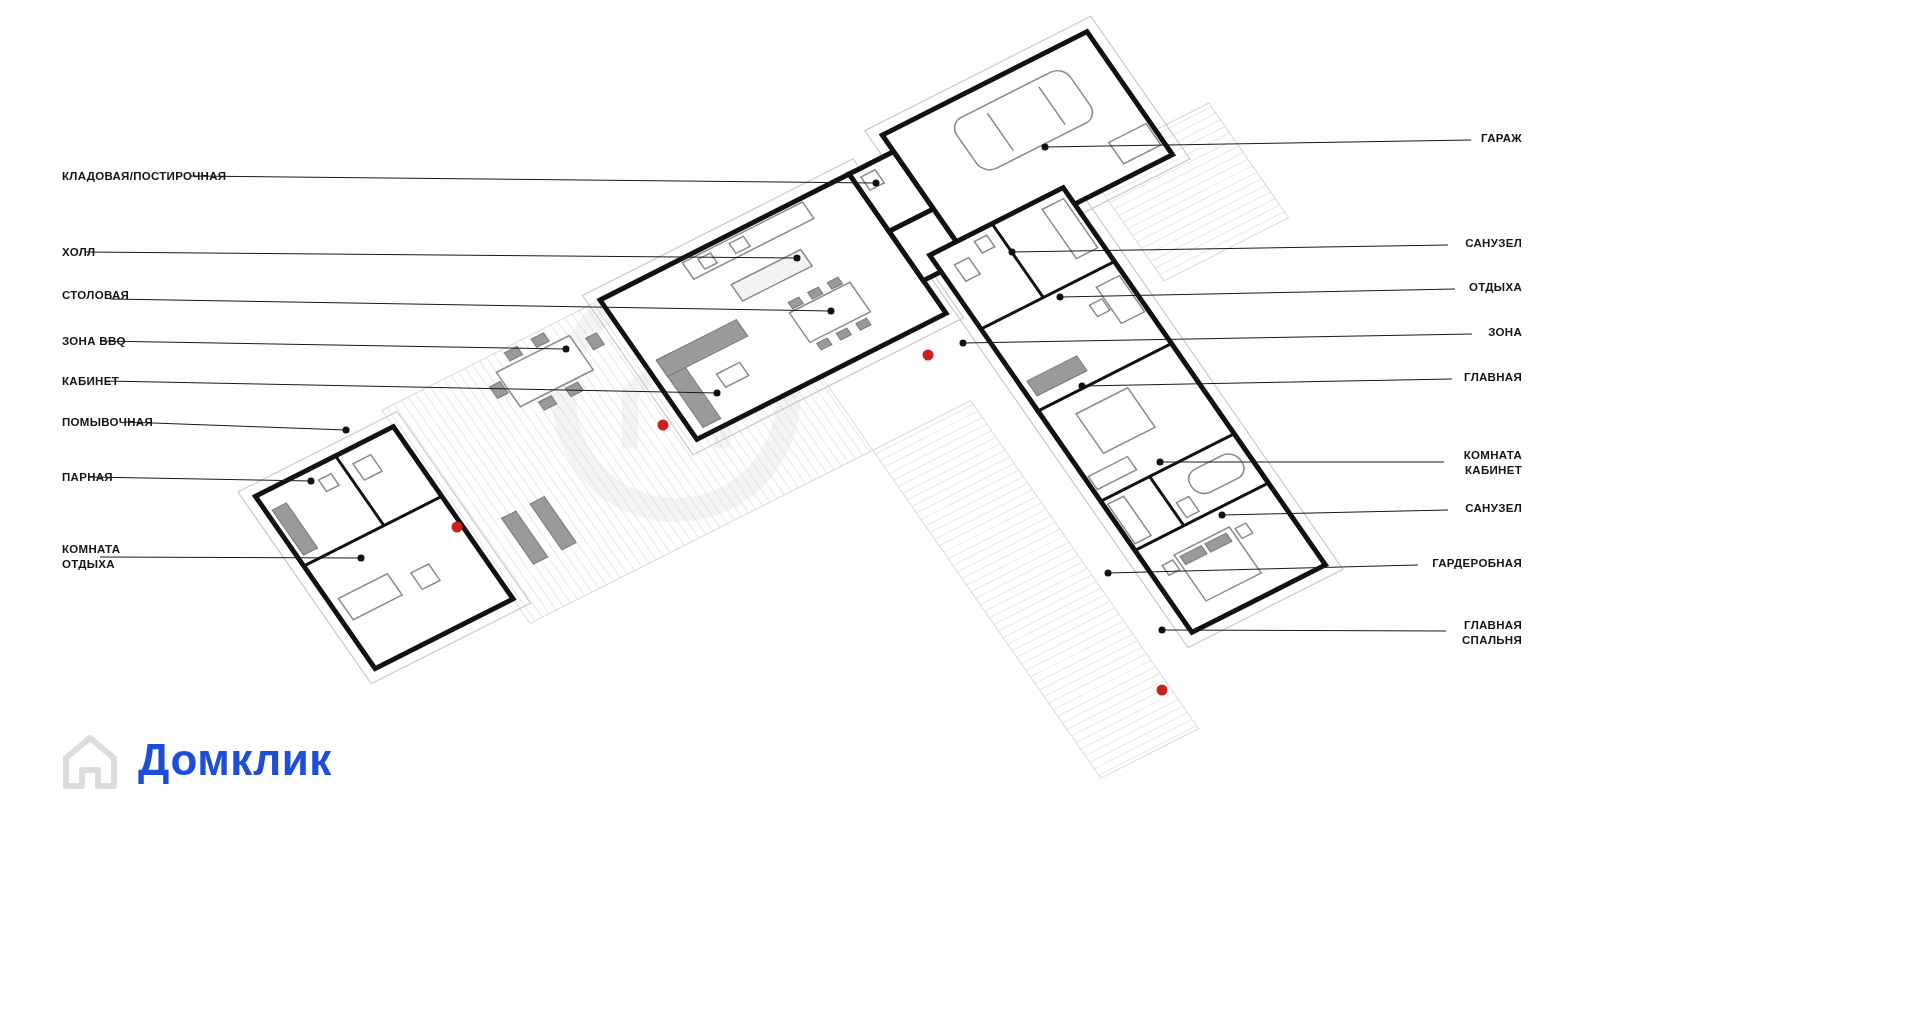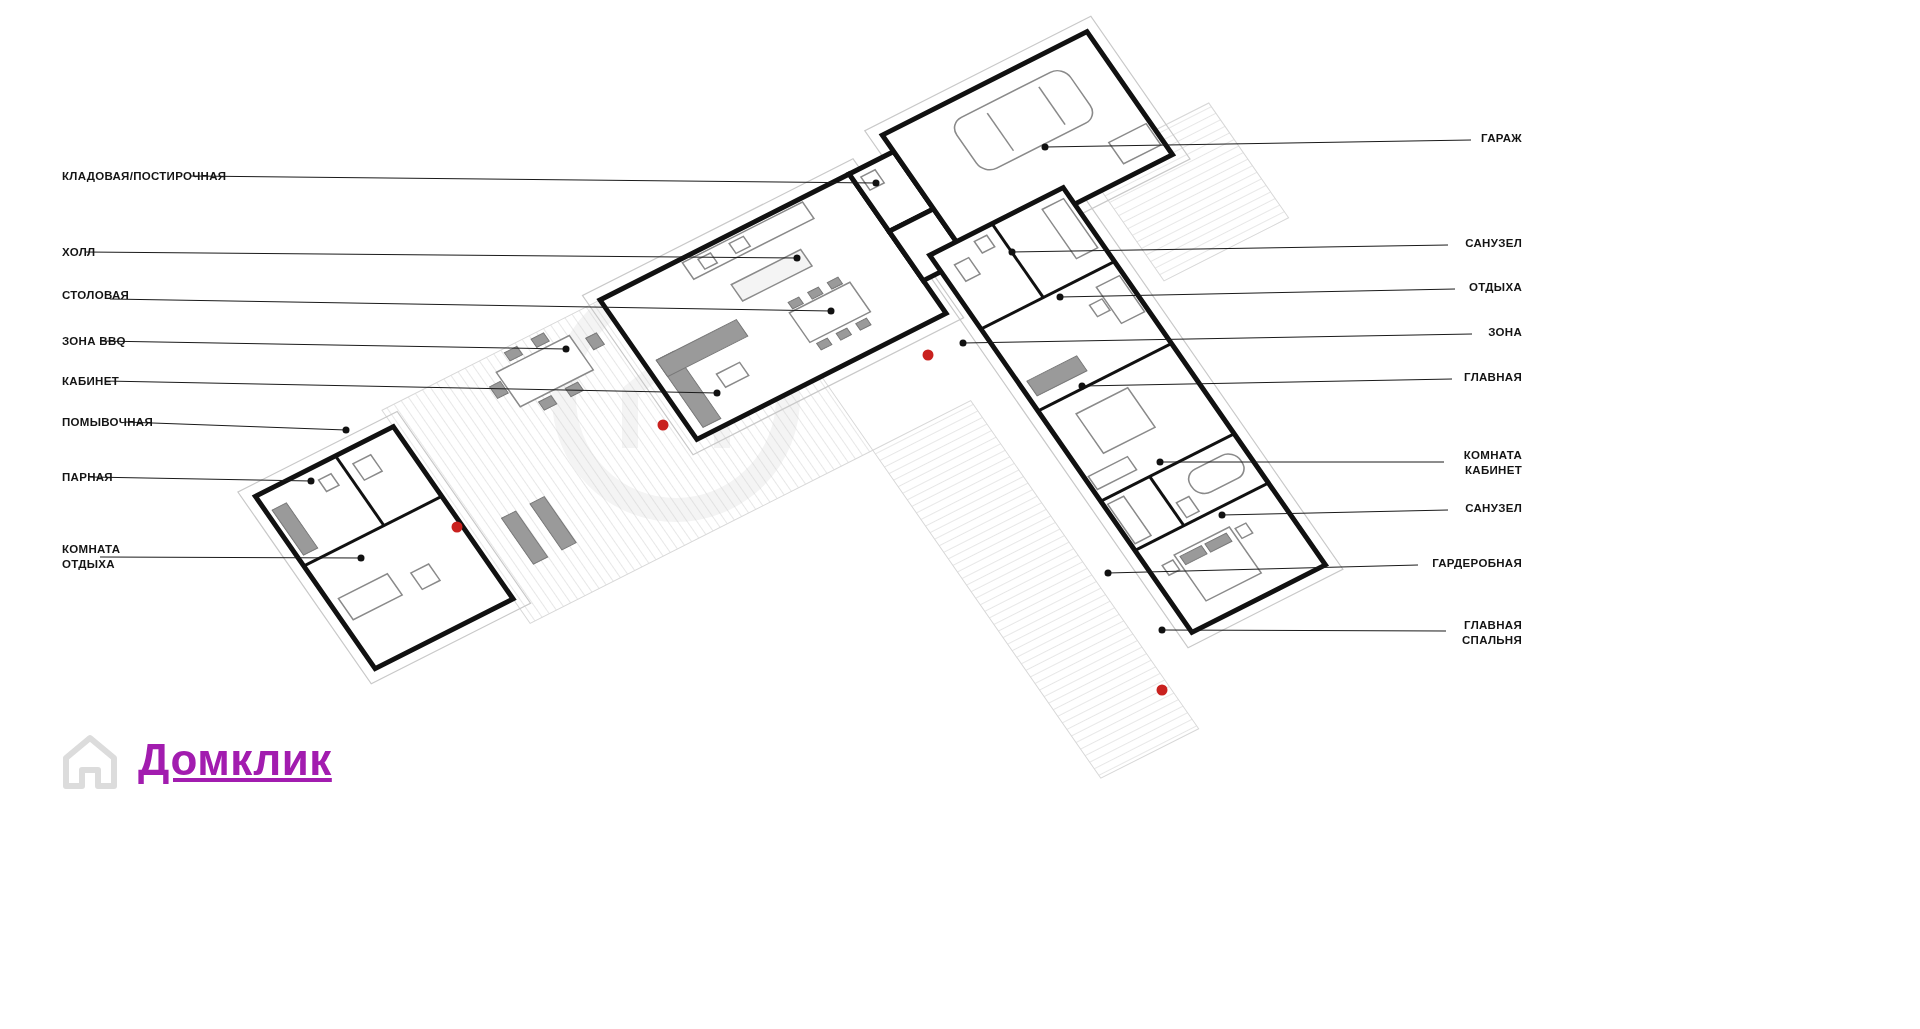--- a/index.html
+++ b/index.html
@@ -13,21 +13,21 @@
   .room{fill:#ffffff;stroke:#111111;stroke-width:5;stroke-linejoin:miter;}
   .part{stroke:#111111;stroke-width:3;fill:none;}
   .furn{fill:#ffffff;stroke:#8a8a8a;stroke-width:1.5;}
   .furnL{fill:#f4f4f4;stroke:#8a8a8a;stroke-width:1.5;}
   .furnD{fill:#9a9a9a;stroke:#777777;stroke-width:1;}
   .thin{fill:none;stroke:#c9c9c9;stroke-width:1.2;}
   .leader line{stroke:#1a1a1a;stroke-width:1;}
   .leader circle{fill:#111111;}
   .cam{fill:#c9211e;}
   #wm{position:absolute;left:58px;top:728px;display:flex;align-items:center;gap:16px;z-index:4;}
-  #wm .wm-text{font:700 44px/64px "Liberation Sans",sans-serif;color:#a21caf;letter-spacing:.5px;text-decoration:underline;}
+  #wm .wm-text{font:700 44px/64px "Liberation Sans",sans-serif;color:#1d4ed8;letter-spacing:.5px;}
 </style>
 </head>
 <body>
 
 <div id="stage">
 
   <svg id="plan-svg" width="1920" height="1029" viewBox="0 0 1920 1029">
     <defs>
       <pattern id="hv" width="8" height="8" patternUnits="userSpaceOnUse">
         <path d="M0 0 V8" stroke="#cfcfcf" stroke-width="1"></path>

